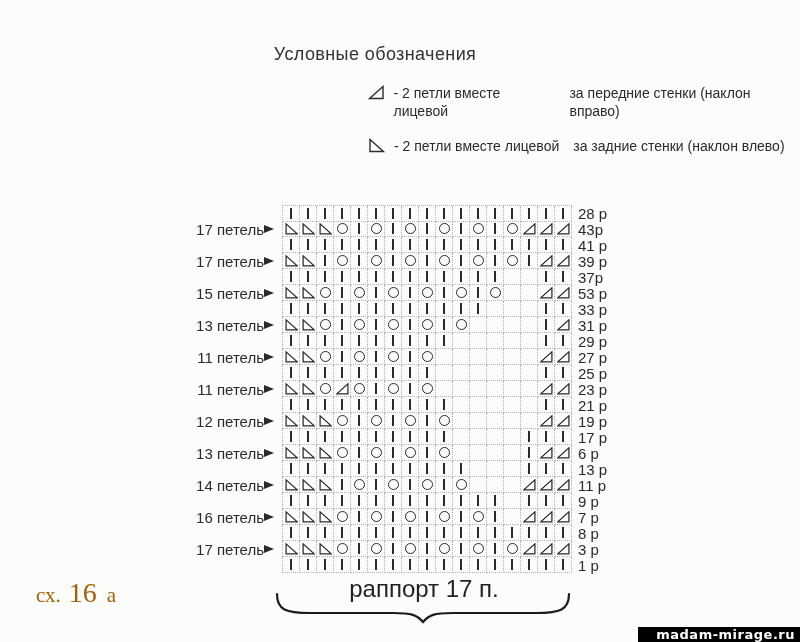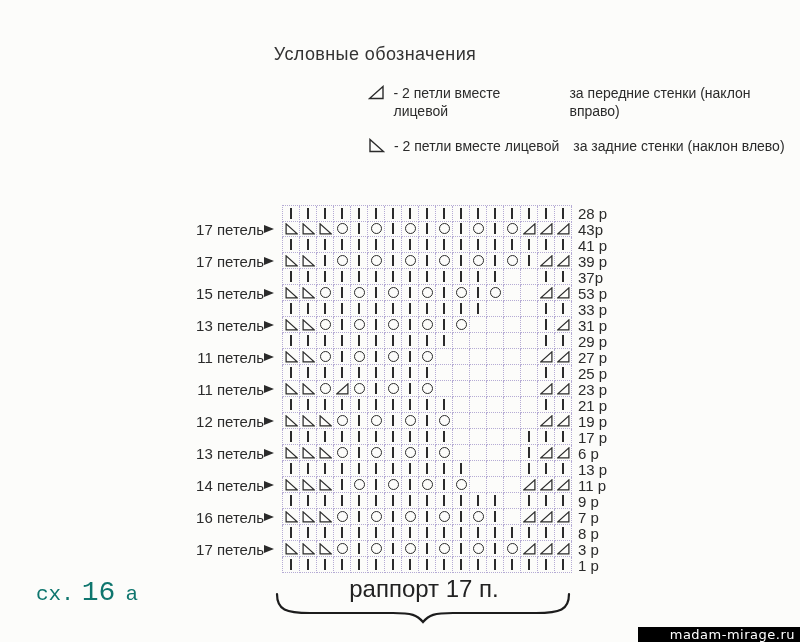--- a/index.html
+++ b/index.html
@@ -39,27 +39,27 @@
   .crow:first-child .cells{border-top:1px dotted var(--grid);}
   .cell{width:17px;height:16px;box-sizing:border-box;
         border-right:1px dotted var(--grid);border-bottom:1px dotted var(--grid);
         display:flex;align-items:center;justify-content:center;color:var(--ink);}
   .rownum{font-size:15px;padding-left:6px;white-space:nowrap;}
 
   
   .rapport-text{position:absolute;left:276px;top:575px;width:296px;text-align:center;
                 font-size:24px;color:#222;}
   .brace{position:absolute;left:274px;top:592px;}
-  .schema-caption{position:absolute;left:36px;top:577px;font-family:Liberation Mono, monospace;color:#0f766e;}
+  .schema-caption{position:absolute;left:36px;top:577px;font-family:Liberation Serif, serif;color:#a16207;}
   .schema-caption .sx{font-size:21px;}
   .schema-caption .num{font-size:28px;margin-left:8px;}
   .schema-caption .let{font-size:21px;margin-left:10px;}
   .watermark-bar{position:absolute;right:0;bottom:0;width:162px;height:15px;background:var(--wm-bg);}
   .watermark-text{position:absolute;right:5px;bottom:0px;font-family:"DejaVu Sans",sans-serif;
-                  font-weight:normal;font-size:13px;color:var(--wm-text);letter-spacing:.5px;
+                  font-weight:bold;font-size:13px;color:var(--wm-text);letter-spacing:.5px;
                   text-shadow:-1px -1px 0 #000,1px -1px 0 #000,-1px 1px 0 #000,1px 1px 0 #000,0 -2px 0 #000;}
 </style>
 </head>
 <body>
 
 <div class="page">
 
   <div class="legend-title">Условные обозначения</div>
 
 

